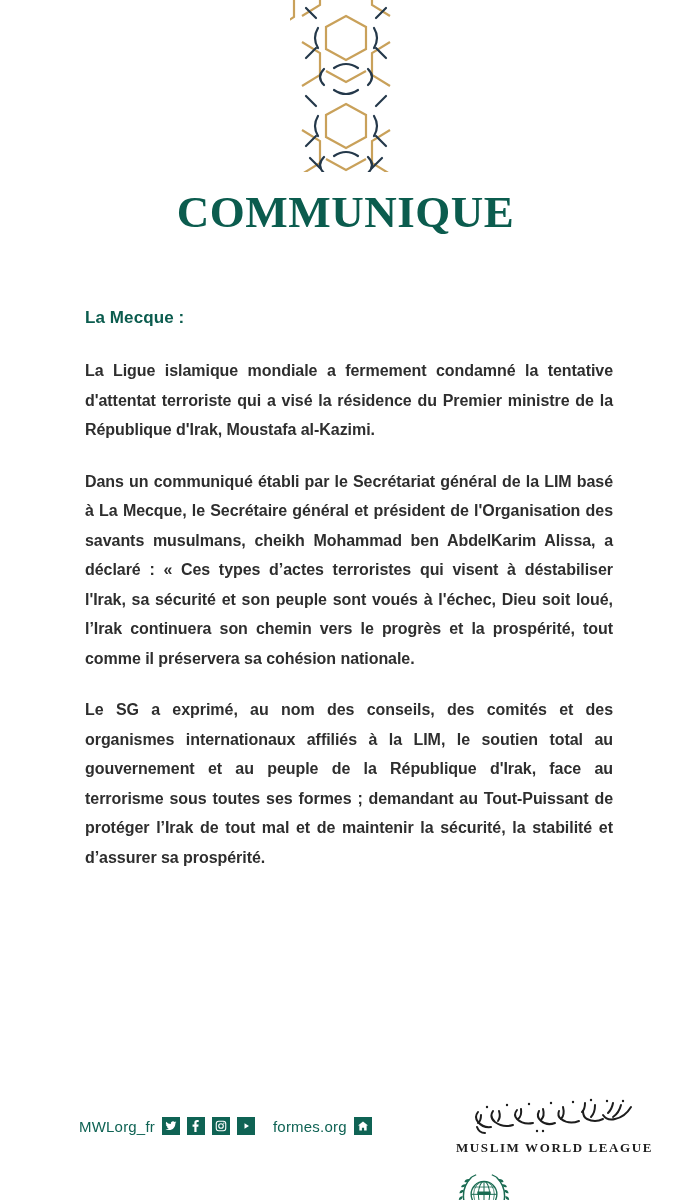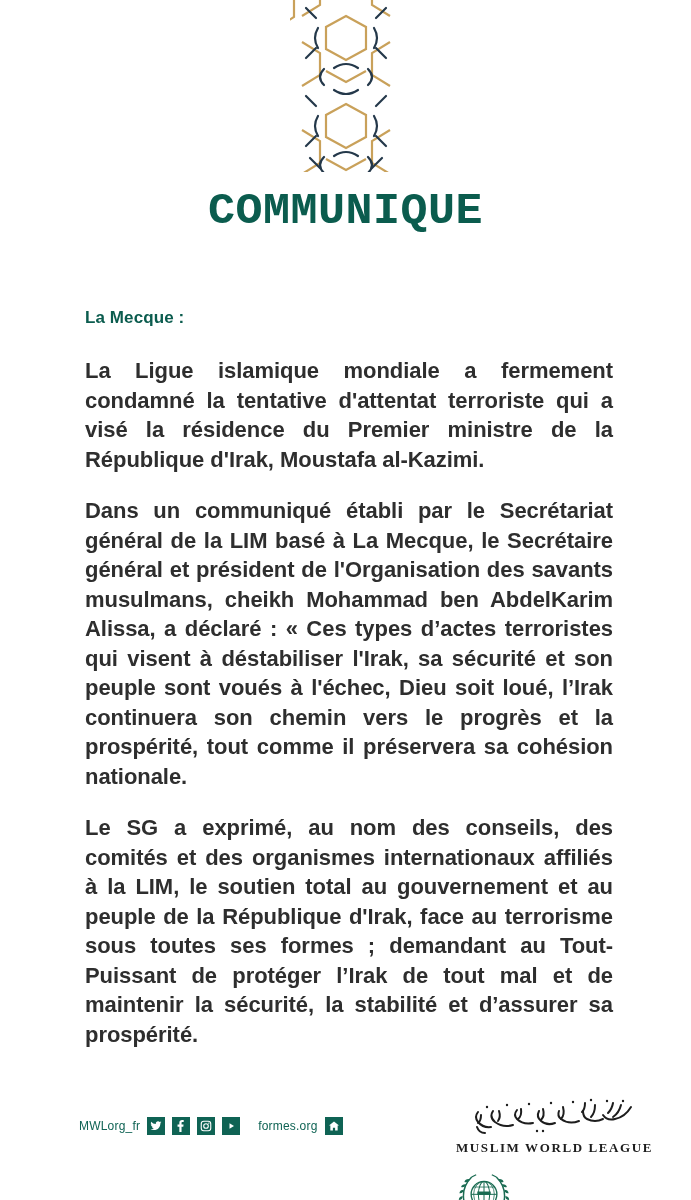--- a/index.html
+++ b/index.html
@@ -35,41 +35,41 @@
   .title {
     position: absolute;
     top: 186px;
     left: 0;
     width: 691px;
     text-align: center;
     font-size: 45px;
     font-weight: bold;
     letter-spacing: 0.5px;
     color: #0b5c4e;
-    font-family: Liberation Mono, monospace;
+    font-family: Liberation Serif, serif;
   }
 
   
   .content {
     position: absolute;
     top: 308px;
     left: 85px;
     width: 528px;
   }
 
   .kicker {
     font-size: 17px;
     font-weight: bold;
     color: #0b5c4e;
     margin-bottom: 28px;
     letter-spacing: 0.1px;
   }
 
   .para {
-    font-size: 22px;
+    font-size: 16px;
     line-height: 29.5px;
     font-weight: bold;
     color: #2e2e2e;
     text-align: justify;
     margin-bottom: 22px;
     letter-spacing: -0.05px;
   }
   .para.last { margin-bottom: 0; }
 
   
@@ -84,21 +84,21 @@
   .social {
     position: absolute;
     left: 79px;
     top: 32px;
     display: flex;
     align-items: center;
     gap: 7px;
   }
 
   .handle, .website {
-    font-size: 12px;
+    font-size: 15px;
     color: #0f6354;
     font-family: "Liberation Sans", sans-serif;
     letter-spacing: 0.2px;
     white-space: nowrap;
   }
 
   .ic {
     width: 18px;
     height: 18px;
     background: #0f6354;

